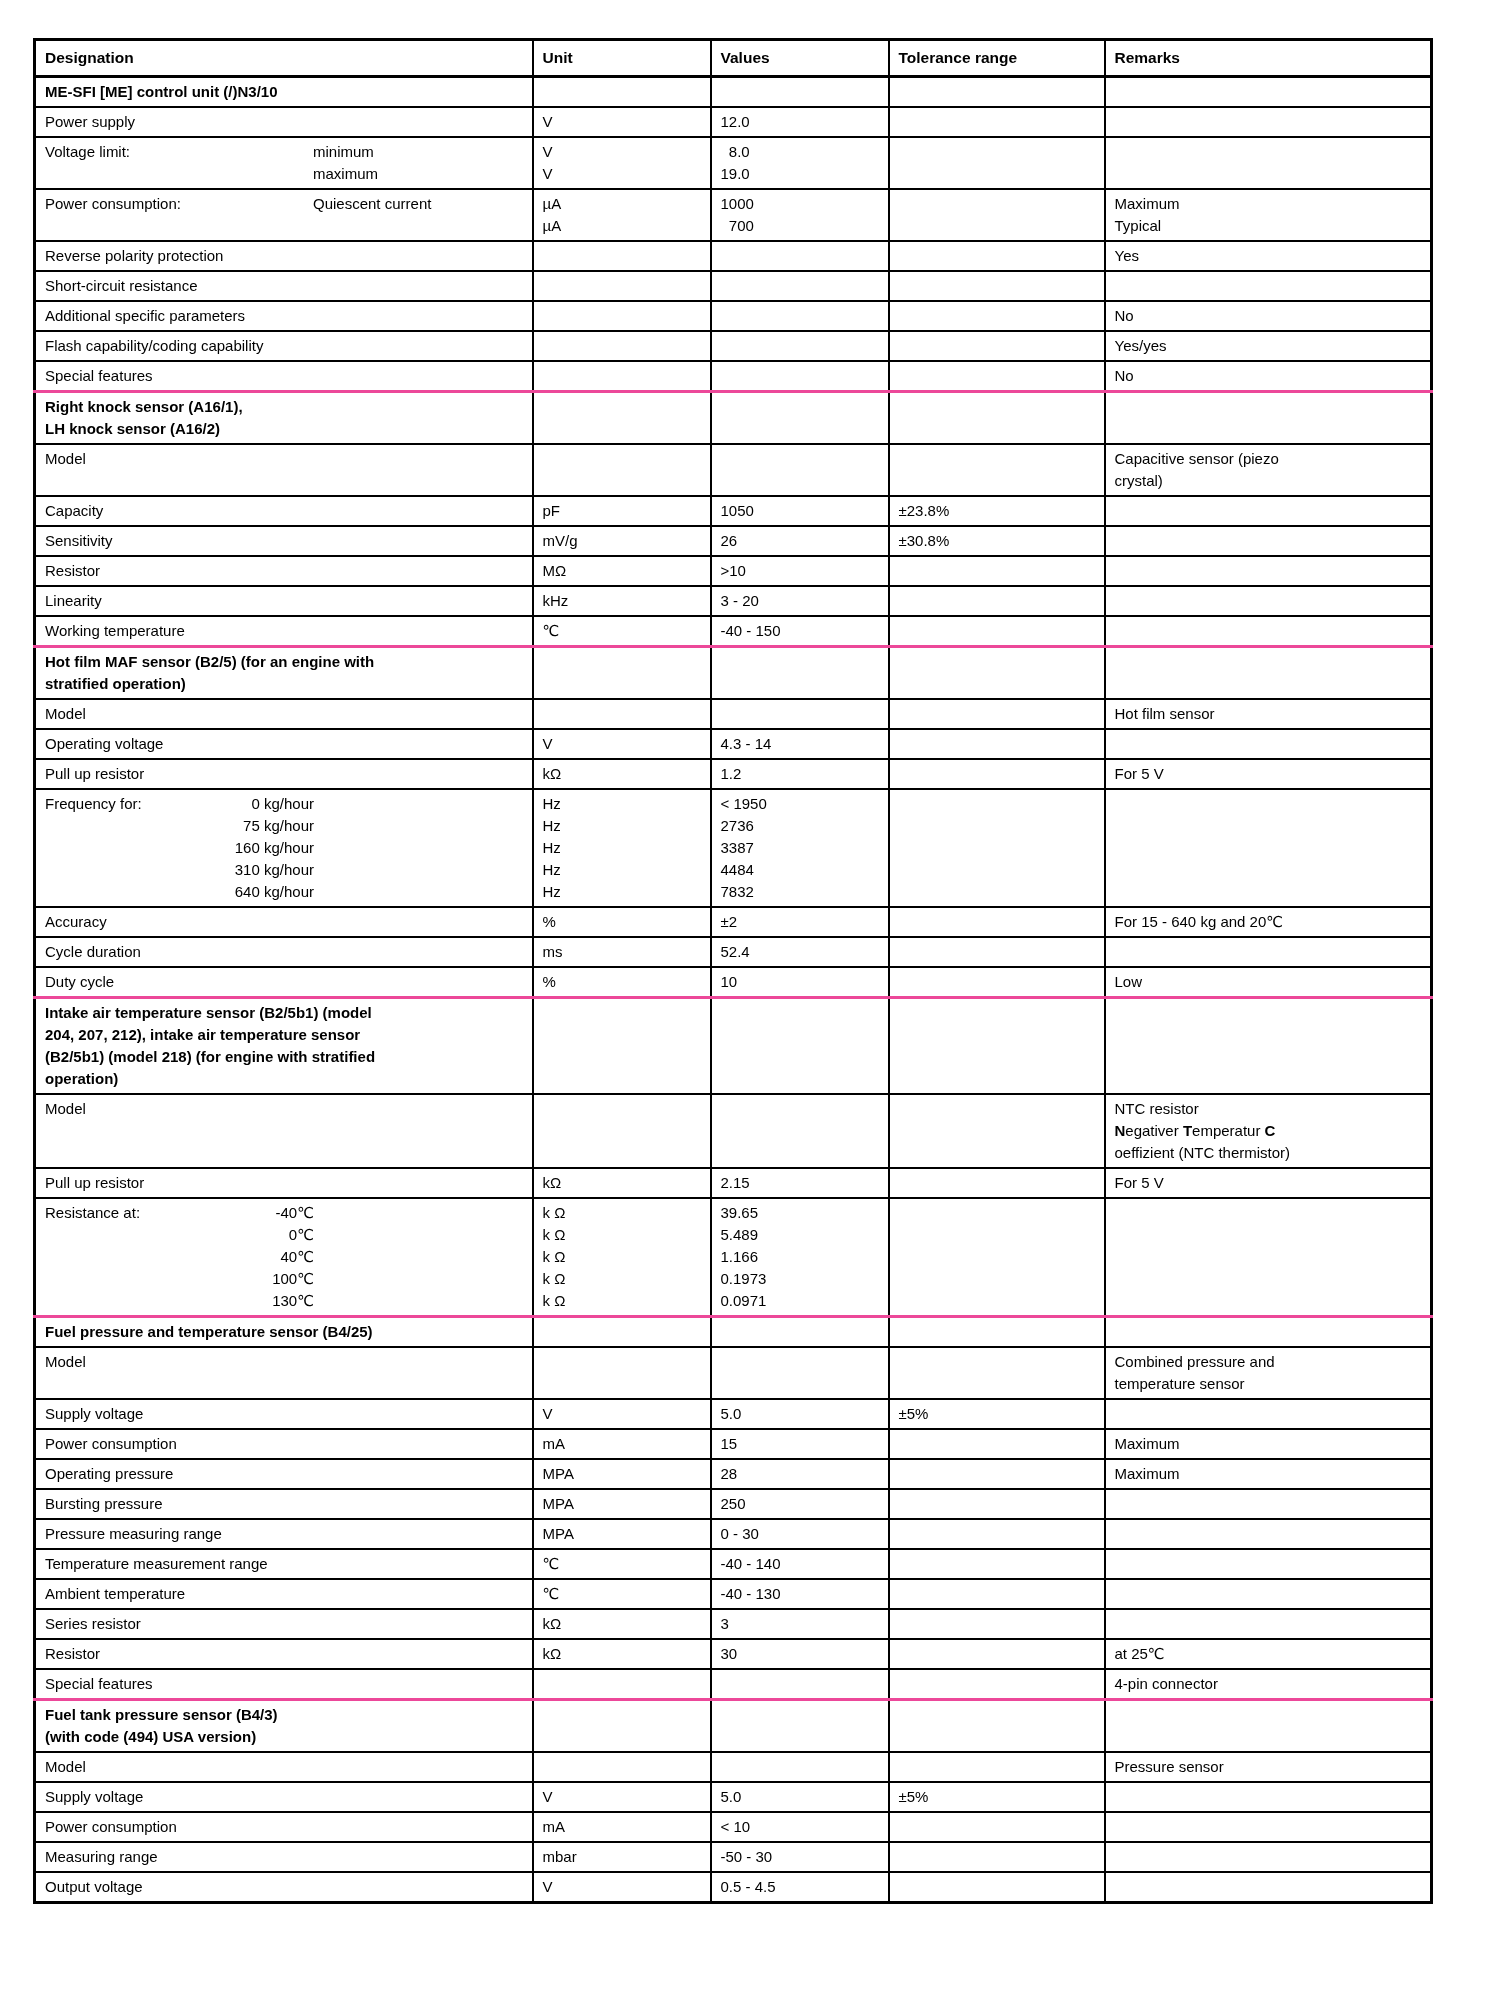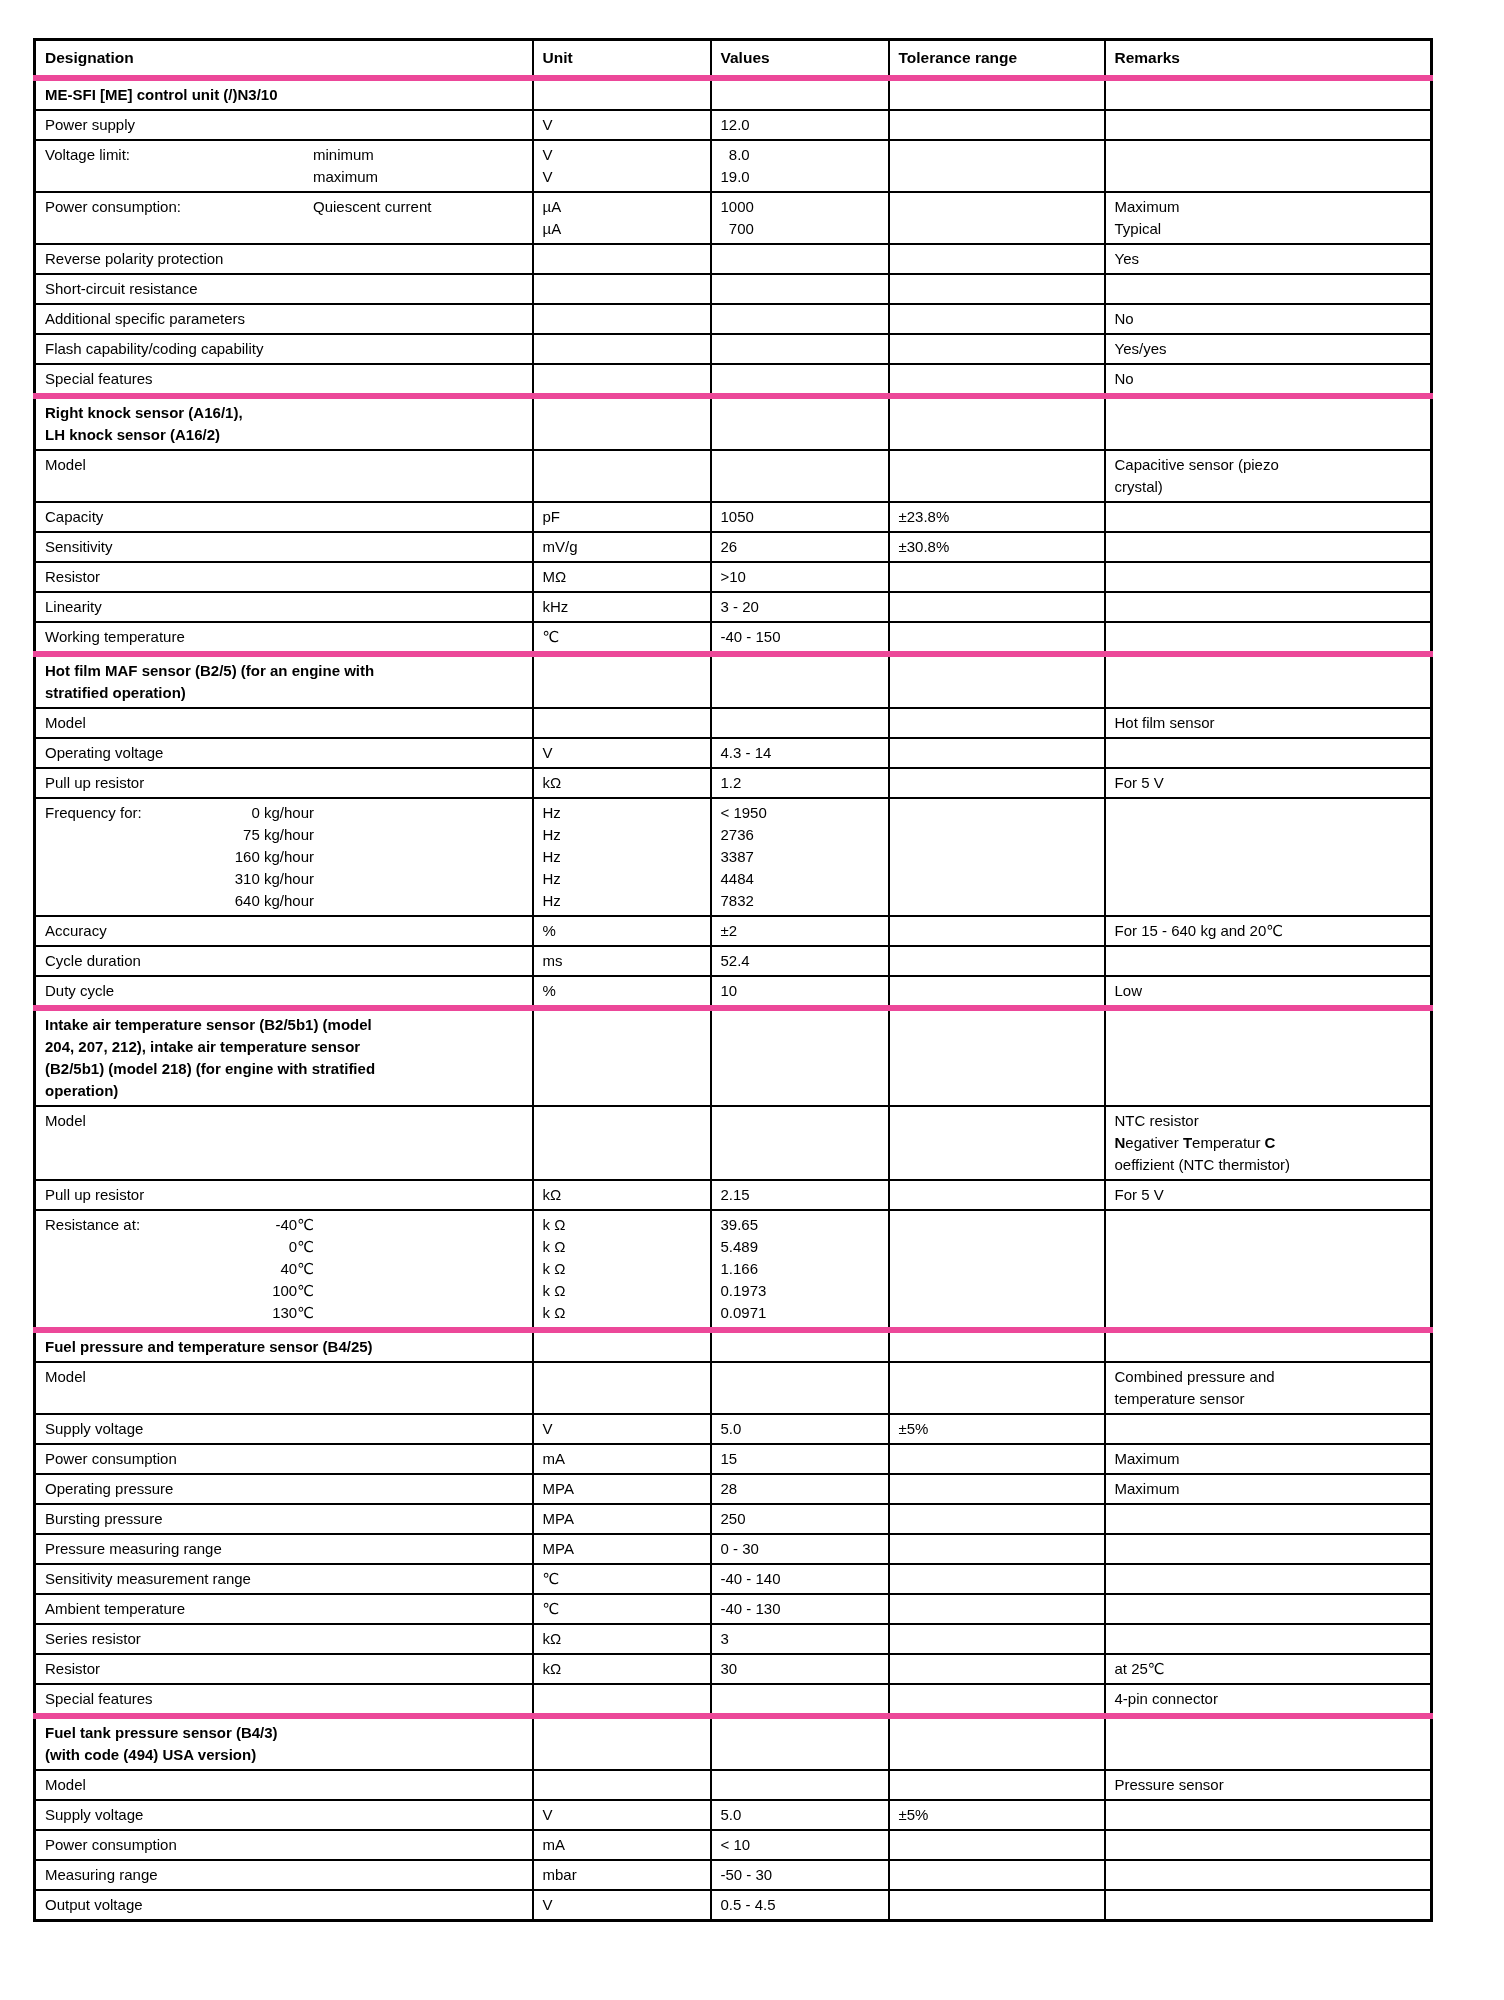--- a/index.html
+++ b/index.html
@@ -24,21 +24,21 @@
     padding:3px 8px 3px 9px;
     font-size:15px;line-height:22px;
     white-space:pre-wrap;
     word-wrap:break-word;
   }
   thead th{
     font-size:15.5px;font-weight:bold;
     padding:6px 19px 6px 9px;
     border-bottom:3px solid #000;
   }
-  tr.sec td{border-top:6px solid #ec4899;margin-left:28px;}
+  tr.sec td{border-top:3px solid #ec4899;margin-left:28px;}
   tr.sec td:first-child{font-weight:bold;}
   td.c-desig{position:relative;}
   .sub{position:absolute;top:3px;white-space:pre-wrap;}
   .sub-l{left:277px;}
   .sub-r{left:148px;width:130px;text-align:right;}
   b{font-weight:bold;}
 </style>
 </head>
 <body>
 
@@ -339,21 +339,21 @@
           <td></td>
         </tr>
         <tr>
           <td class="c-desig"><span>Pressure measuring range</span></td>
           <td>MPA</td>
           <td>0 - 30</td>
           <td></td>
           <td></td>
         </tr>
         <tr>
-          <td class="c-desig"><span>Sensitivity measurement range</span></td>
+          <td class="c-desig"><span>Temperature measurement range</span></td>
           <td>℃</td>
           <td>-40 - 140</td>
           <td></td>
           <td></td>
         </tr>
         <tr>
           <td class="c-desig"><span>Ambient temperature</span></td>
           <td>℃</td>
           <td>-40 - 130</td>
           <td></td>

